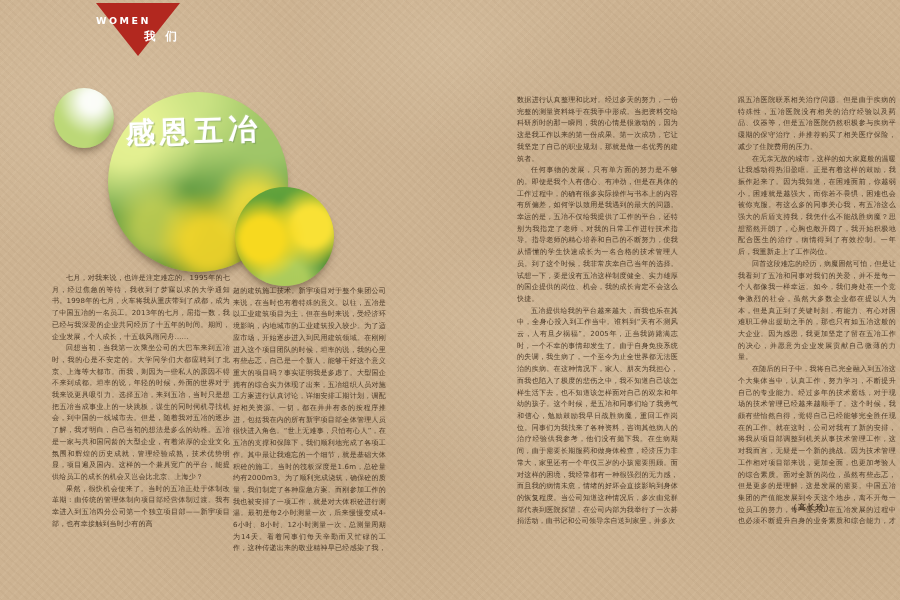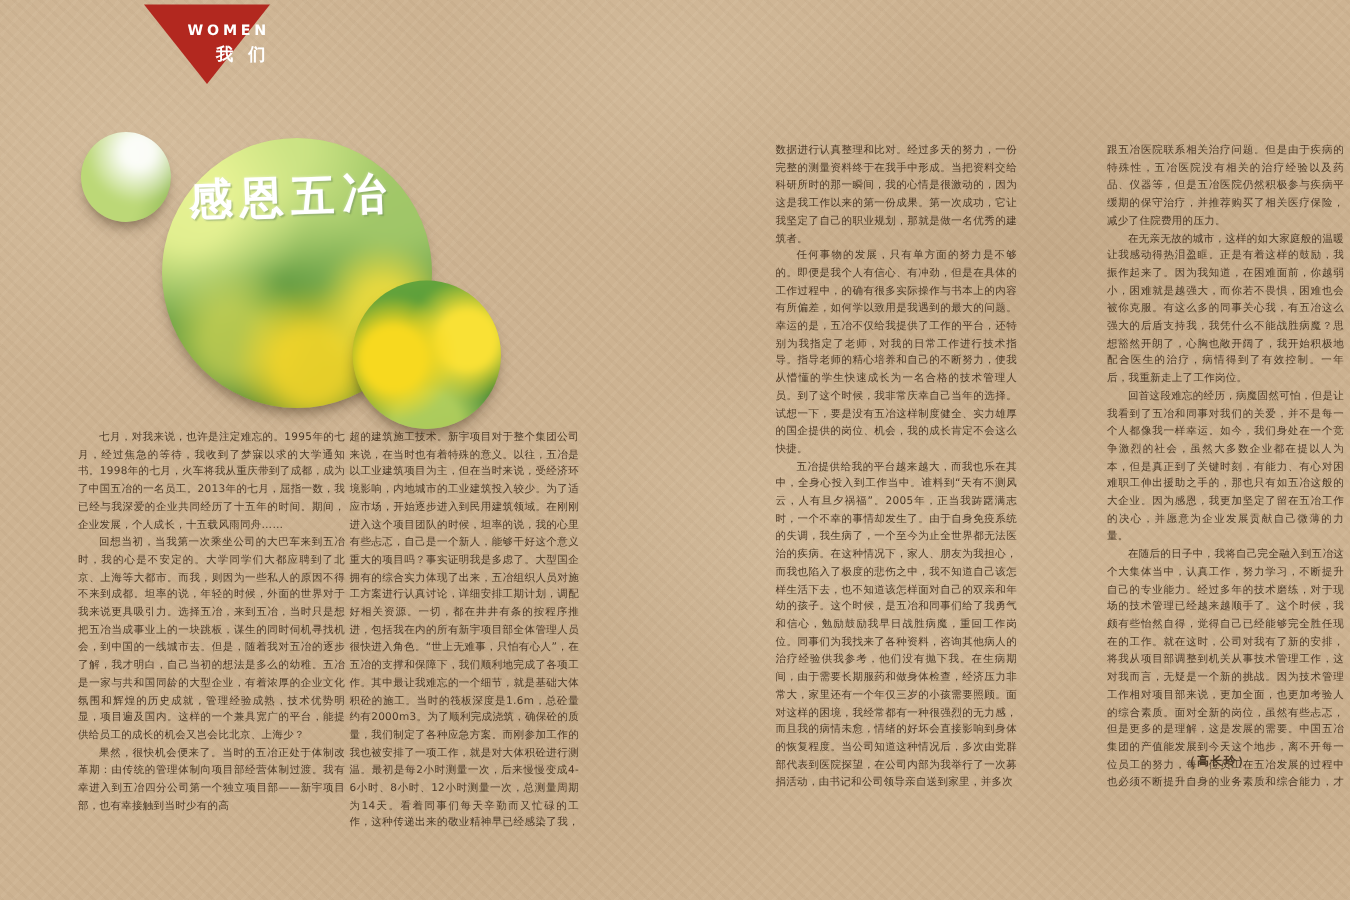--- a/index.html
+++ b/index.html
@@ -22,21 +22,21 @@
       repeating-linear-gradient(-47deg, rgba(255,244,220,.05) 0 2px, rgba(0,0,0,0) 2px 7px);
   }
   
   .banner{position:absolute;left:96px;top:3px;width:84px;height:56px;}
   .banner .tri{
     position:absolute;left:0;top:0;width:0;height:0;
     border-left:42px solid transparent;border-right:42px solid transparent;
     border-top:53px solid #b2281f;
   }
   .banner .en{
-    position:absolute;left:0;top:12px;width:84px;text-align:right;
+    position:absolute;left:0;top:12px;width:84px;text-align:left;
     color:#fff;font-size:9.5px;letter-spacing:2.5px;font-weight:bold;
   }
   .banner .zh{
     position:absolute;left:0;top:26px;width:84px;text-align:right;
     color:#fff;font-size:11.5px;letter-spacing:3px;font-weight:bold;
   }
   
   .circle{position:absolute;border-radius:50%;overflow:hidden;
     box-shadow:0 6px 9px -3px rgba(55,38,18,.5), inset 0 -6px 10px rgba(25,48,20,.22);}
   .circle .blur{position:absolute;inset:-12px;}
@@ -76,21 +76,21 @@
     text-shadow:0 0 2px rgba(255,255,255,.55), 1px 1px 1px rgba(40,80,30,.35);
   }
   
   .col{
     position:absolute;overflow:hidden;
     color:#4a3826;font-size:7px;line-height:11.7px;
     text-align:justify;letter-spacing:.2px;
   }
   .col p{margin:0;text-indent:2em;}
   .col p.cont{text-indent:0;}
-  .col-a{left:52px;top:286px;width:178px;height:268px;}
+  .col-a{left:52px;top:273px;width:178px;height:268px;}
   .col-b{left:233px;top:286px;width:153px;height:268px;}
   .col-c{left:517px;top:95px;width:161px;height:456px;}
   .col-d{left:698px;top:95px;width:158px;height:432px;margin-left:40px;}
   .signature{
     position:absolute;left:698px;top:502px;width:136px;
     text-align:right;color:#4a3826;font-size:8px;font-weight:bold;letter-spacing:1px;
   }
 </style>
 </head>
 <body>

